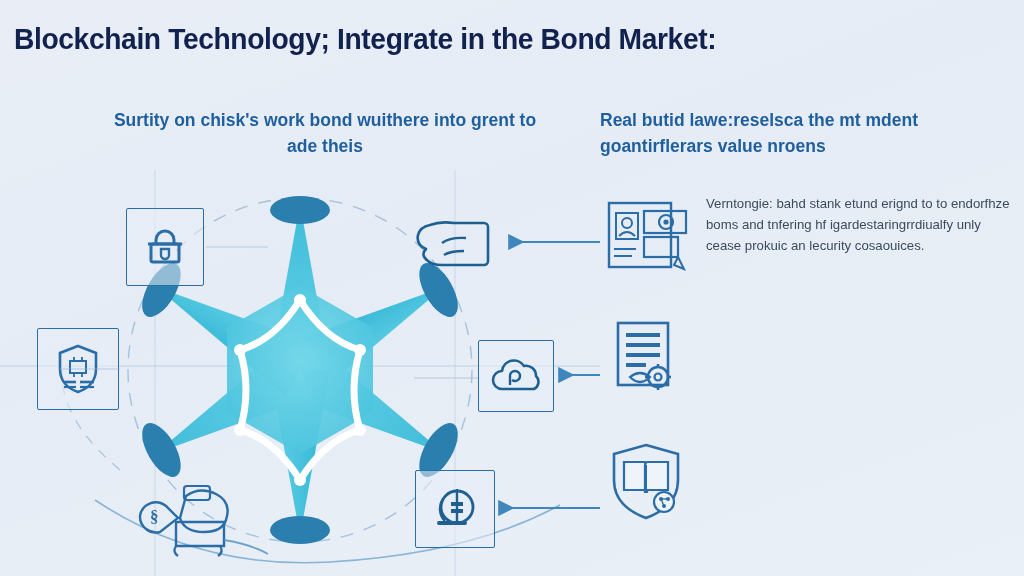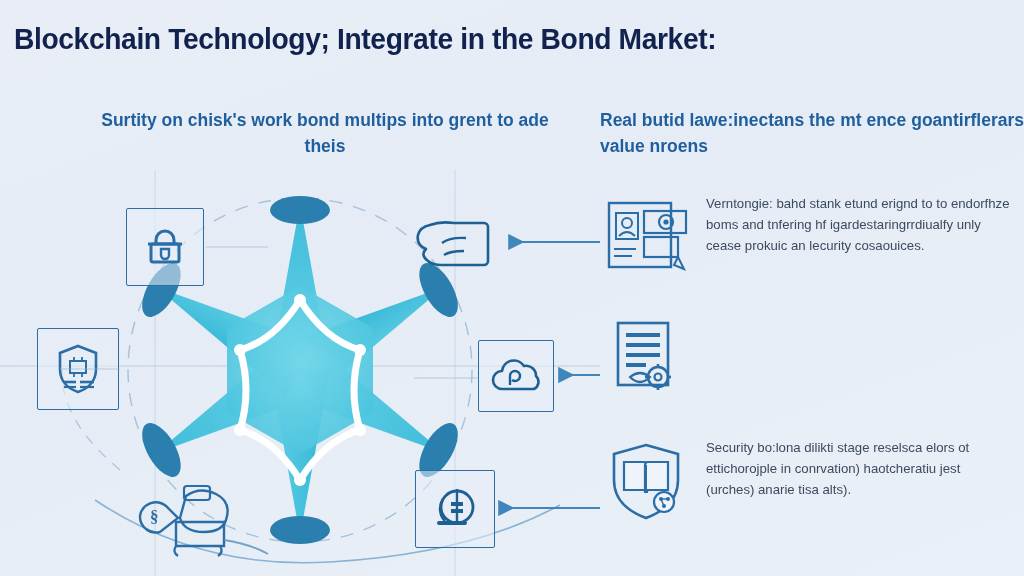--- a/index.html
+++ b/index.html
@@ -95,23 +95,23 @@
   }
 
   
   .arrows { position:absolute; left:0; top:0; width:1024px; height:576px; pointer-events:none; }
 </style>
 </head>
 <body>
 
 <div class="title">Blockchain Technology; Integrate in the Bond Market:</div>
 
-<div class="subhead subhead-left">Surtity on chisk's work bond multips into grent to ade theis</div>
-
-<div class="subhead subhead-right">Real butid lawe:inectans the mt ence goantirflerars value nroens</div>
+<div class="subhead subhead-left">Surtity on chisk's work bond wuithere into grent to ade theis</div>
+
+<div class="subhead subhead-right">Real butid lawe:reselsca the mt mdent goantirflerars value nroens</div>
 
 <div class="stage">
 
   <svg class="net-lines" viewBox="0 0 600 406">
     <circle cx="300" cy="200" r="172" fill="none" stroke="#8fb3d4" stroke-width="1.4" stroke-dasharray="13 11" opacity="0.75"></circle>
     <line x1="0" y1="196" x2="600" y2="196" stroke="#9ab8d6" stroke-width="1.1" opacity="0.55"></line>
     <line x1="155" y1="0" x2="155" y2="406" stroke="#9ab8d6" stroke-width="1.1" opacity="0.35"></line>
     <line x1="455" y1="0" x2="455" y2="406" stroke="#9ab8d6" stroke-width="1.1" opacity="0.35"></line>
     <path d="M95 330 Q 200 400 330 392 Q 470 384 560 335" fill="none" stroke="#6fa5cf" stroke-width="1.6" opacity="0.8"></path>
     <path d="M120 300 Q 60 250 62 200" fill="none" stroke="#8fb3d4" stroke-width="1.3" stroke-dasharray="10 9" opacity="0.7"></path>
@@ -319,16 +319,15 @@
         <path d="M62 20 h-20 q-3 0 -3 3 v28 q0 -3 3 -3 h20 z" fill="#eef4fa" stroke="#2b6da6" stroke-width="2.2"></path>
         <line x1="40" y1="23" x2="40" y2="51" stroke="#2b6da6" stroke-width="2"></line>
         <circle cx="58" cy="60" r="10" fill="#eef4fa" stroke="#2b6da6" stroke-width="2.2"></circle>
         <circle cx="55" cy="57" r="2" fill="#2b6da6"></circle>
         <circle cx="62" cy="57" r="2" fill="#2b6da6"></circle>
         <circle cx="58" cy="64" r="2" fill="#2b6da6"></circle>
         <line x1="55" y1="57" x2="62" y2="57" stroke="#2b6da6" stroke-width="1.4"></line>
         <line x1="55" y1="57" x2="58" y2="64" stroke="#2b6da6" stroke-width="1.4"></line>
       </svg>
     </div>
-    <div class="row-text">Security bo:lona dilikti stage reselsca elors ot ettichorojple in conrvation) haotcheratiu jest (urches) anarie tisa alts).</div>
   </div>
 
 </div>
 
 </body></html>

